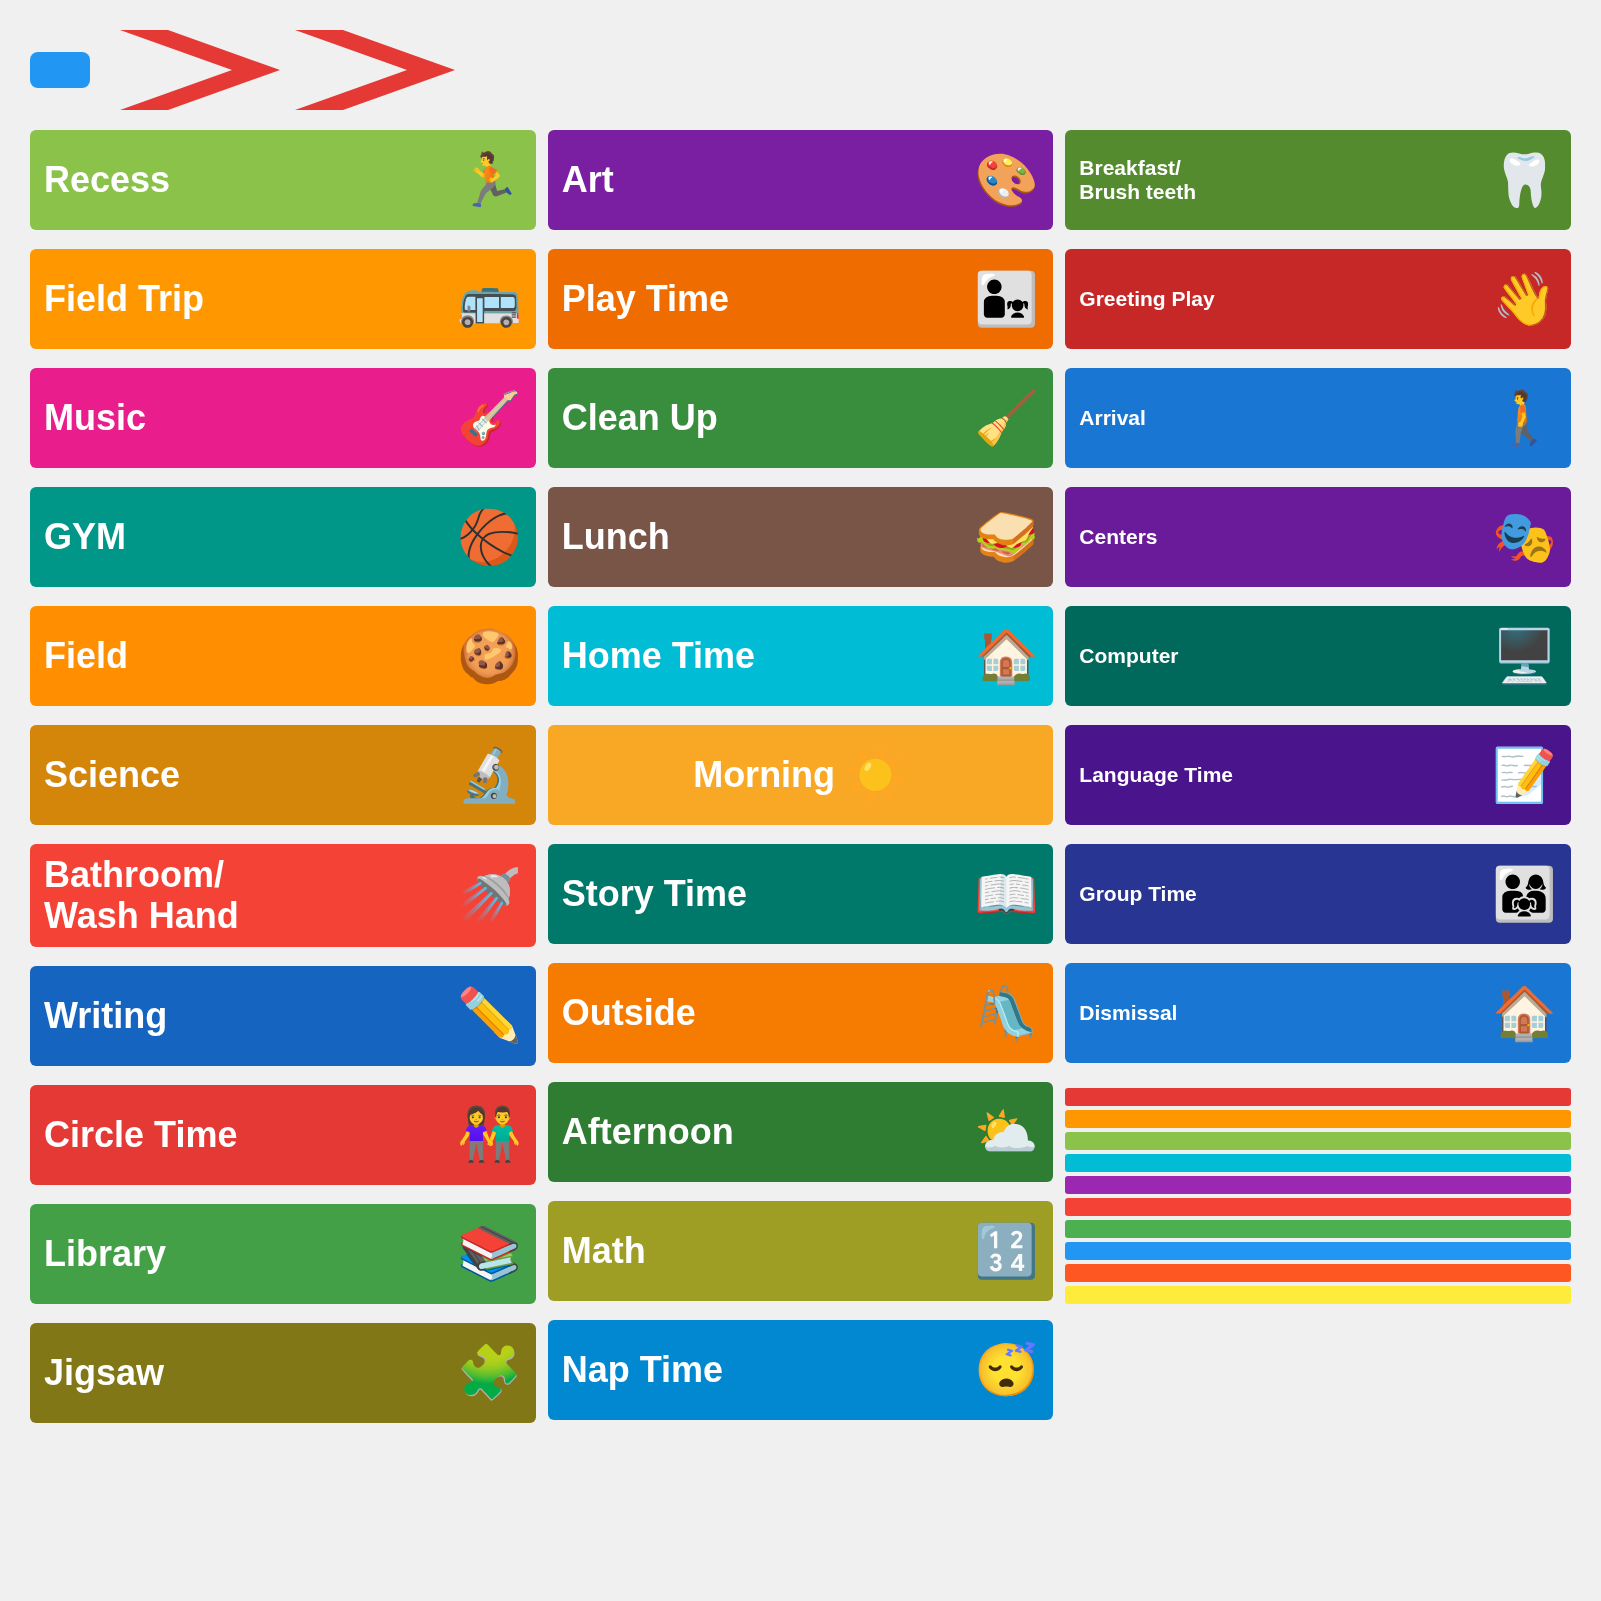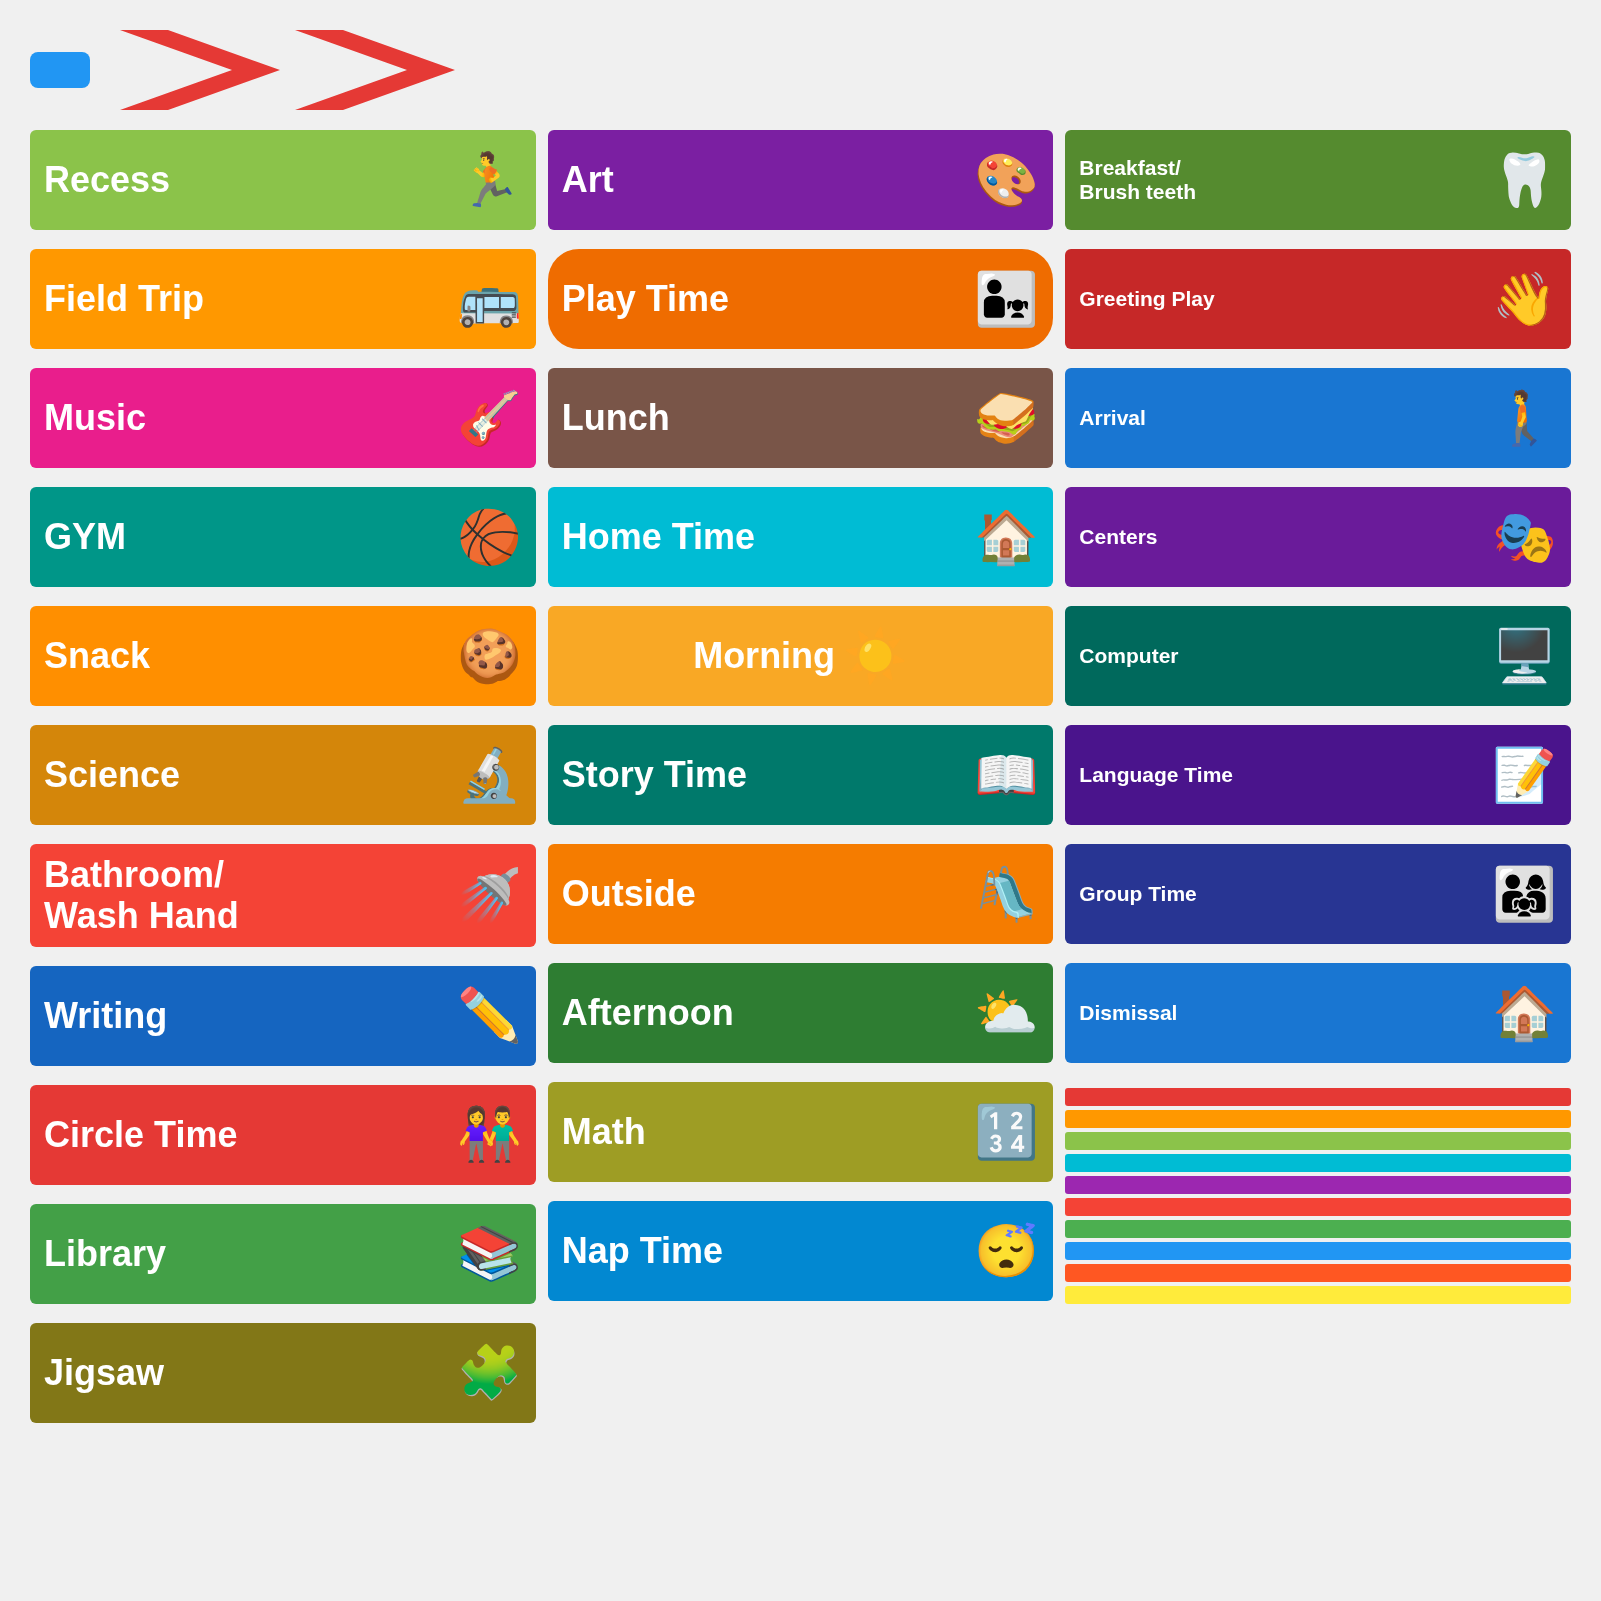--- a/index.html
+++ b/index.html
@@ -115,21 +115,21 @@
     .c-yellow-orange { background: #FF8F00; }
     .c-amber { background: #D4860A; }
     .c-red { background: #F44336; }
     .c-blue-dark { background: #1565C0; }
     .c-red2 { background: #E53935; }
     .c-green2 { background: #43A047; }
     .c-olive { background: #827717; }
 
     
     .c-purple { background: #7B1FA2; }
-    .c-orange2 { background: #EF6C00; border-radius: 31px; }
+    .c-orange2 { background: #EF6C00; }
     .c-green3 { background: #388E3C; }
     .c-brown { background: #795548; }
     .c-cyan { background: #00BCD4; }
     .c-yellow { background: #F9A825; justify-content: center; }
     .c-teal2 { background: #00796B; }
     .c-orange3 { background: #F57C00; }
     .c-green4 { background: #2E7D32; }
     .c-lime { background: #9E9D24; }
     .c-blue2 { background: #0288D1; }
 
@@ -172,21 +172,21 @@
         </div>
         <div class="card c-pink ">
           <span class="card-label" style="white-space: pre-line;">Music</span>
           <span class="card-icon">🎸</span>
         </div>
         <div class="card c-teal ">
           <span class="card-label" style="white-space: pre-line;">GYM</span>
           <span class="card-icon">🏀</span>
         </div>
         <div class="card c-yellow-orange ">
-          <span class="card-label" style="white-space: pre-line;">Snack</span>
+          <span class="card-label" style="white-space: pre-line;">Field</span>
           <span class="card-icon">🍪</span>
         </div>
         <div class="card c-amber ">
           <span class="card-label" style="white-space: pre-line;">Science</span>
           <span class="card-icon">🔬</span>
         </div>
         <div class="card c-red ">
           <span class="card-label" style="white-space: pre-line;">Bathroom/
 Wash Hand</span>
           <span class="card-icon">🚿</span>
@@ -210,20 +210,24 @@
       </div>
 
     <div class="column" id="mid-col">
         <div class="card c-purple ">
           <span class="card-label" style="white-space: pre-line;">Art</span>
           <span class="card-icon">🎨</span>
         </div>
         <div class="card c-orange2 ">
           <span class="card-label" style="white-space: pre-line;">Play Time</span>
           <span class="card-icon">👨‍👧</span>
+        </div>
+        <div class="card c-green3 ">
+          <span class="card-label" style="white-space: pre-line;">Clean Up</span>
+          <span class="card-icon">🧹</span>
         </div>
         <div class="card c-brown ">
           <span class="card-label" style="white-space: pre-line;">Lunch</span>
           <span class="card-icon">🥪</span>
         </div>
         <div class="card c-cyan ">
           <span class="card-label" style="white-space: pre-line;">Home Time</span>
           <span class="card-icon">🏠</span>
         </div>
         <div class="card c-yellow ">

